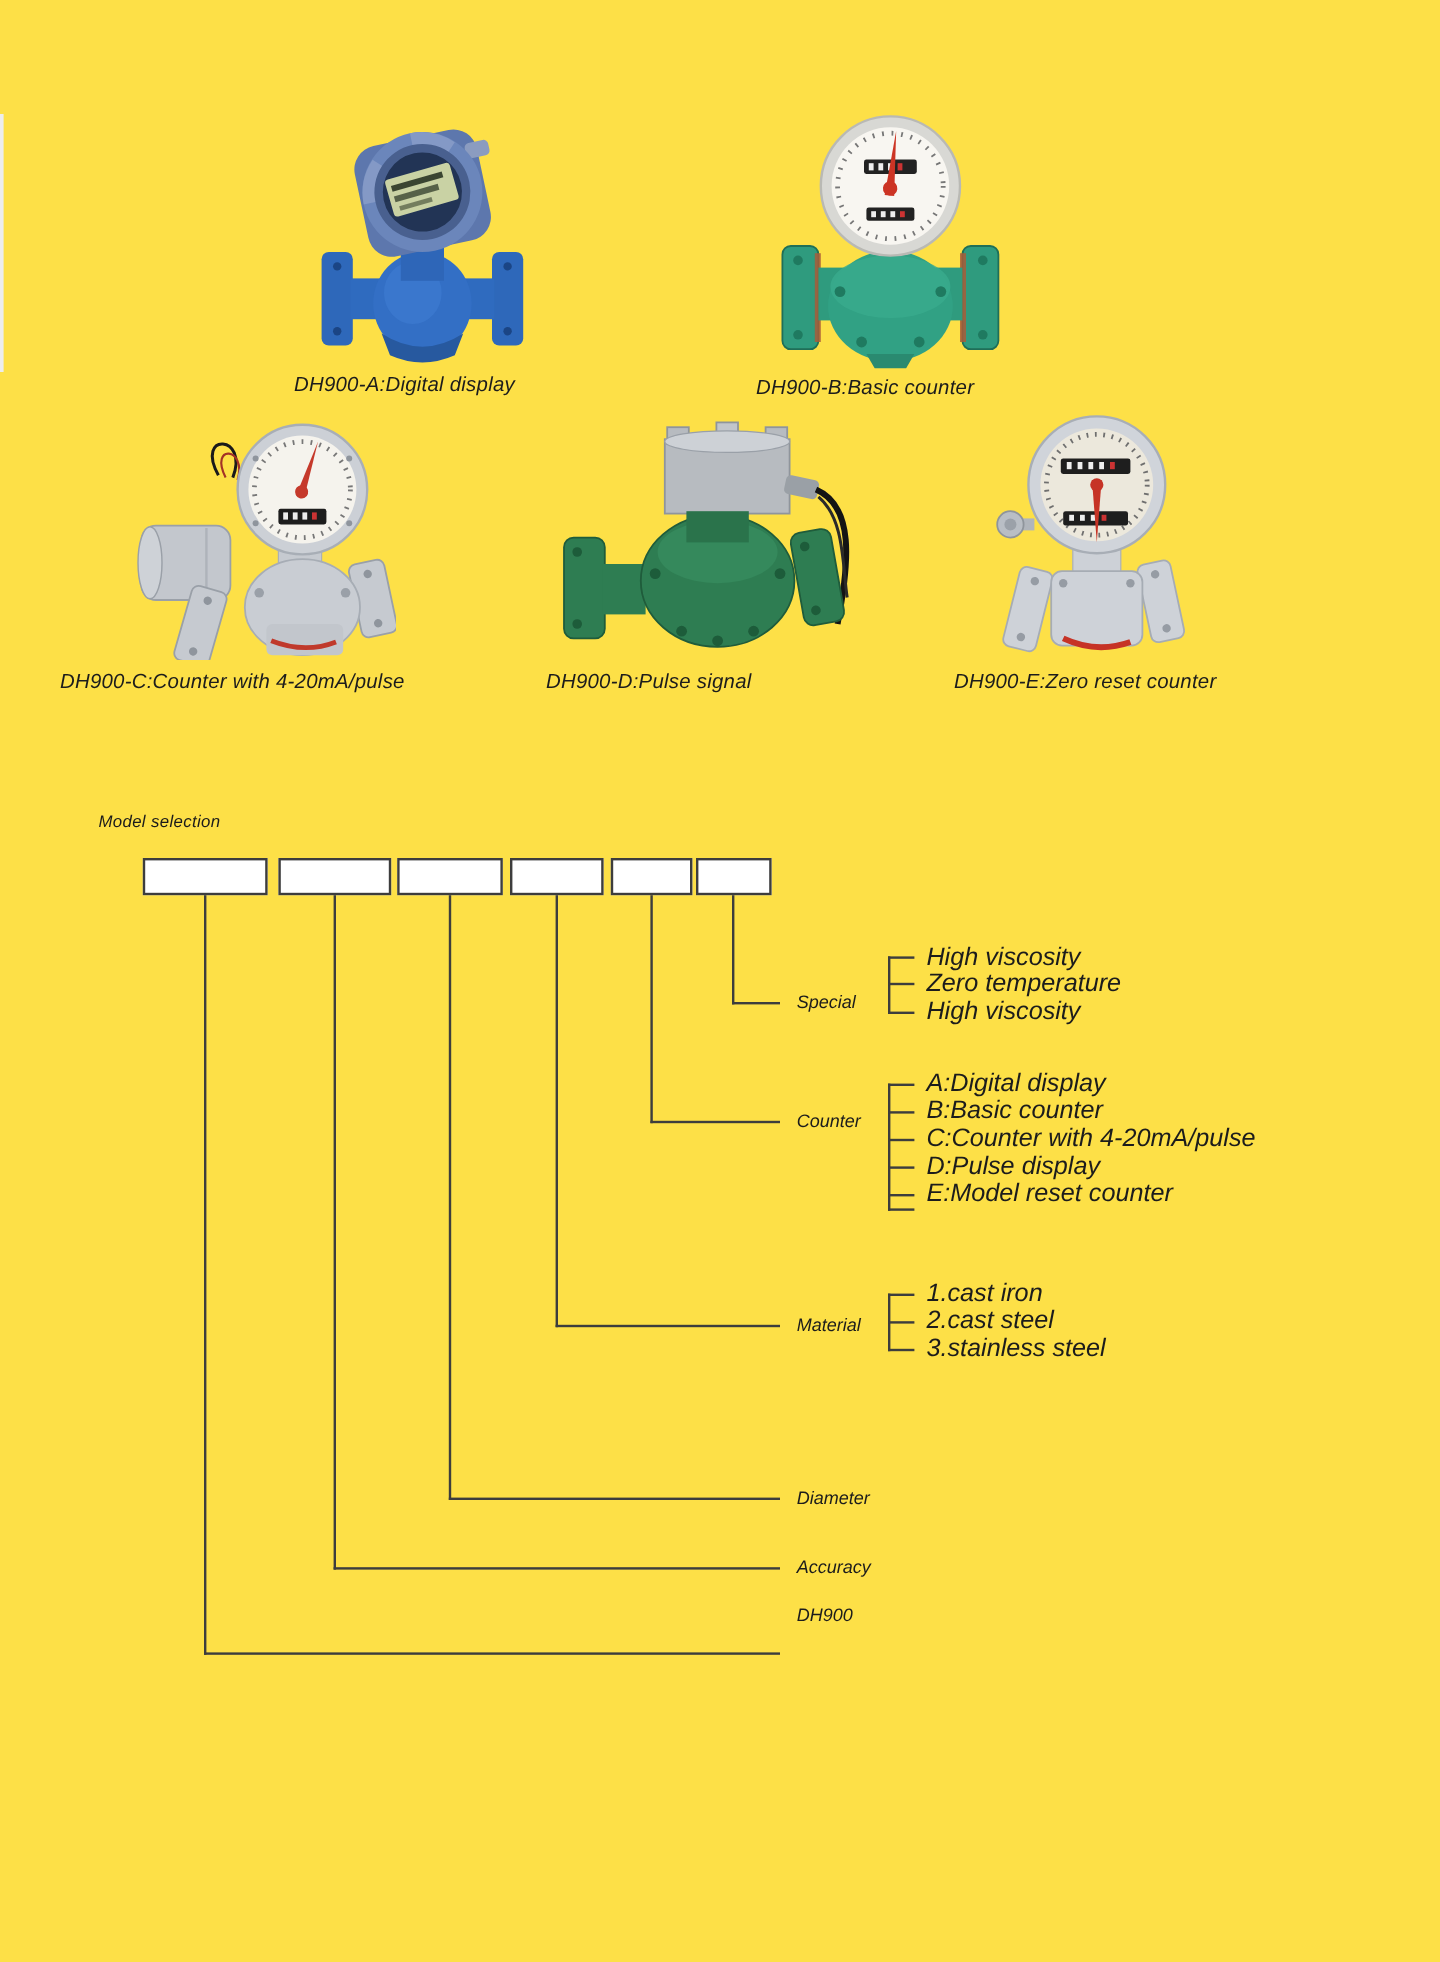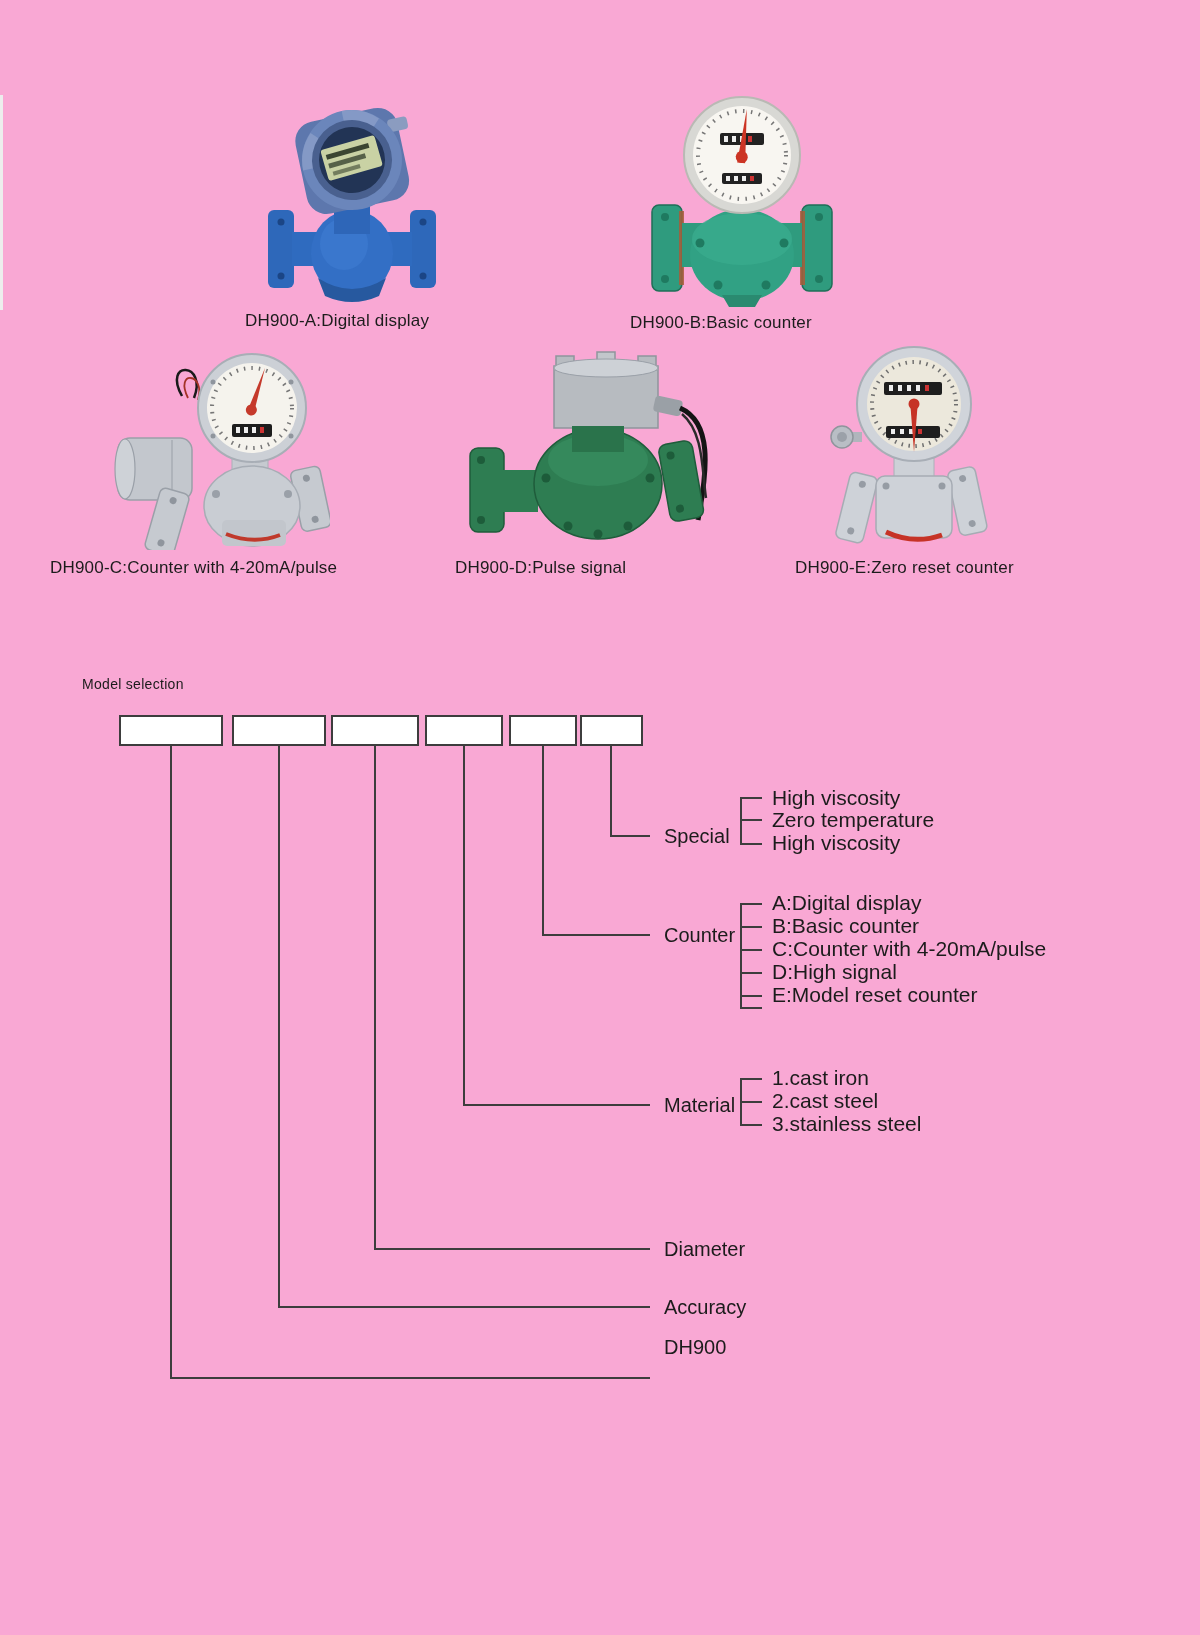--- a/index.html
+++ b/index.html
@@ -1,27 +1,27 @@
 <!DOCTYPE html>
 <html><head>
 <meta charset="utf-8">
 <style>
   html,body{margin:0;padding:0;background:#ffffff;}
   body{font-family:"Liberation Sans", sans-serif;}
-  .canvas{position:relative;width:1200px;height:1635px;background:#f9a8d4;overflow:hidden;}
+  .canvas{position:relative;width:1200px;height:1635px;background:#fde047;overflow:hidden;font-style:italic;}
   .edge{position:absolute;left:0;top:95px;width:3px;height:215px;background:#ededed;}
   .photo{position:absolute;}
   .caption{position:absolute;font-size:17px;color:#1c1c1c;white-space:nowrap;letter-spacing:.2px;}
   .ms-title{position:absolute;left:82px;top:676px;font-size:14px;color:#1b1b1b;letter-spacing:.3px;}
   .box{position:absolute;top:715px;height:31px;border:2px solid #3d3d3d;background:#fff;box-sizing:border-box;}
   .vl{position:absolute;width:2px;background:#3d3d3d;}
   .hl{position:absolute;height:2px;background:#3d3d3d;}
   .tick{position:absolute;width:22px;height:2px;background:#3d3d3d;}
   .bvl{position:absolute;width:2px;background:#3d3d3d;}
-  .ms-label{position:absolute;left:664px;height:22px;line-height:22px;font-size:20px;color:#1c1c1c;white-space:nowrap;}
+  .ms-label{position:absolute;left:664px;height:22px;line-height:22px;font-size:15px;color:#1c1c1c;white-space:nowrap;}
   .opt{position:absolute;left:772px;height:22px;line-height:22px;font-size:21px;color:#1c1c1c;white-space:nowrap;}
 </style>
 </head>
 <body>
 
 <div class="canvas">
 
   <div class="edge"></div>
 
   <svg class="photo" style="left:262px;top:98px" width="180" height="208" viewBox="0 0 180 208">
@@ -272,21 +272,21 @@
   <div class="bvl" style="left:740px;top:903px;height:106px"></div>
   <div class="tick" style="left:740px;top:903px"></div>
   <div class="tick" style="left:740px;top:926px"></div>
   <div class="tick" style="left:740px;top:949px"></div>
   <div class="tick" style="left:740px;top:972px"></div>
   <div class="tick" style="left:740px;top:995px"></div>
   <div class="tick" style="left:740px;top:1007px"></div>
   <div class="opt" style="top:892px">A:Digital display</div>
   <div class="opt" style="top:915px">B:Basic counter</div>
   <div class="opt" style="top:938px">C:Counter with 4-20mA/pulse</div>
-  <div class="opt" style="top:961px">D:High signal</div>
+  <div class="opt" style="top:961px">D:Pulse display</div>
   <div class="opt" style="top:984px">E:Model reset counter</div>
 
   <div class="bvl" style="left:740px;top:1078px;height:48px"></div>
   <div class="tick" style="left:740px;top:1078px"></div>
   <div class="tick" style="left:740px;top:1101px"></div>
   <div class="tick" style="left:740px;top:1124px"></div>
   <div class="opt" style="top:1067px">1.cast iron</div>
   <div class="opt" style="top:1090px">2.cast steel</div>
   <div class="opt" style="top:1113px">3.stainless steel</div>
 

